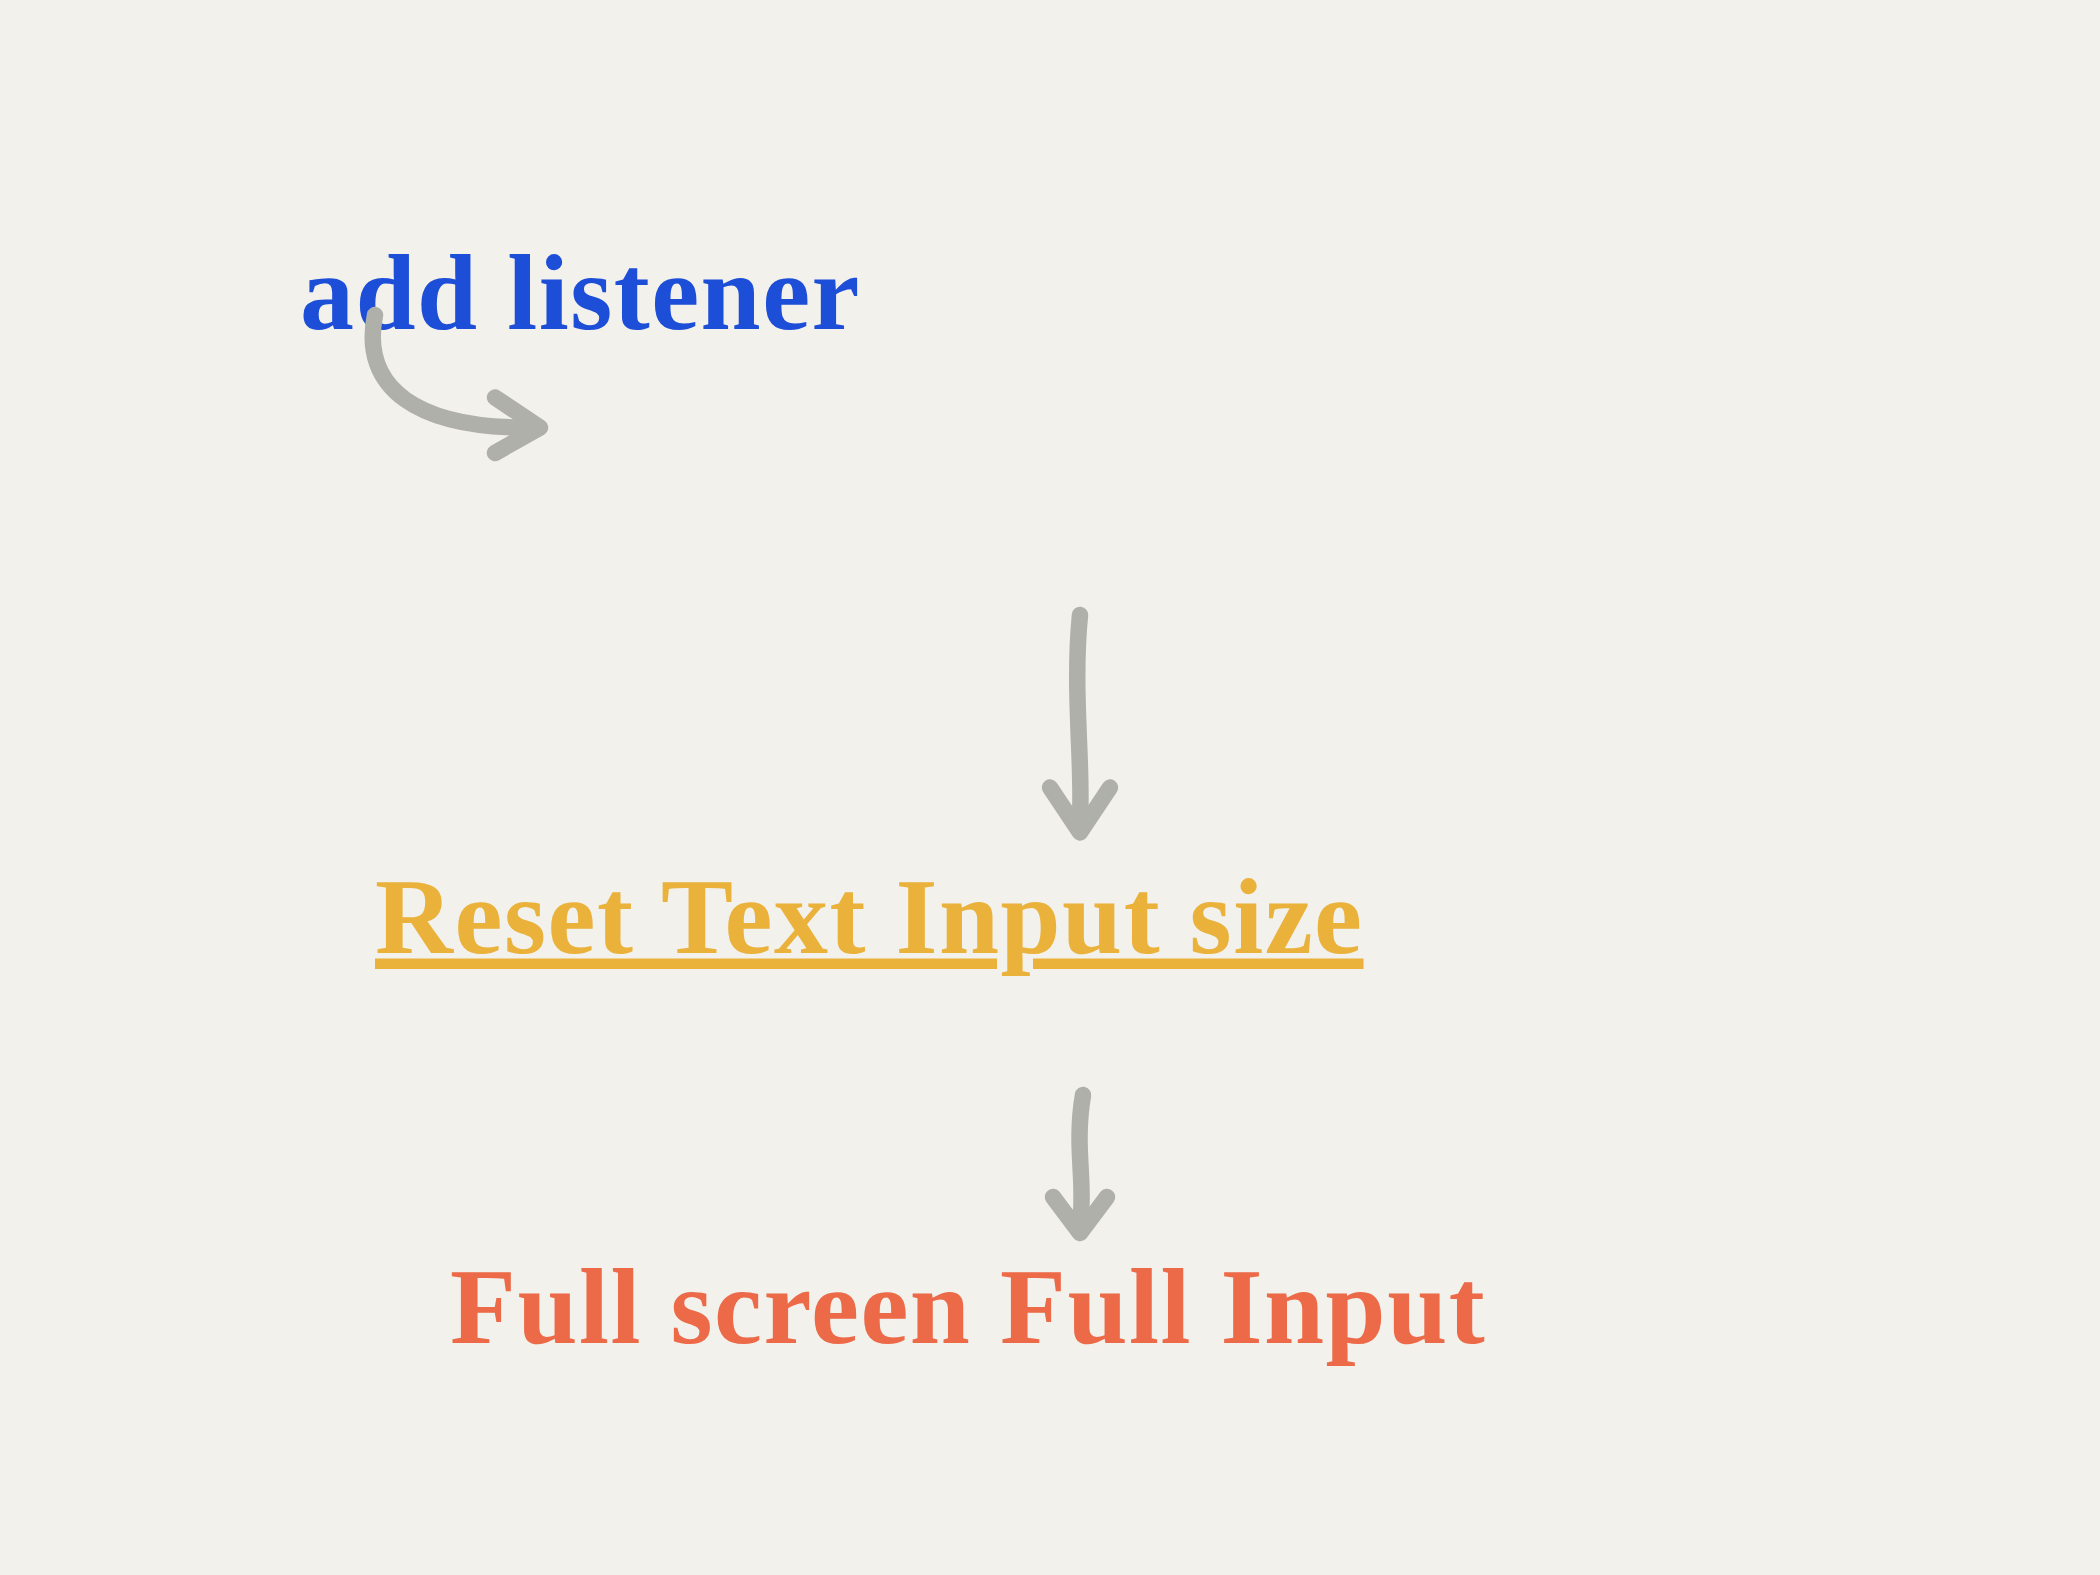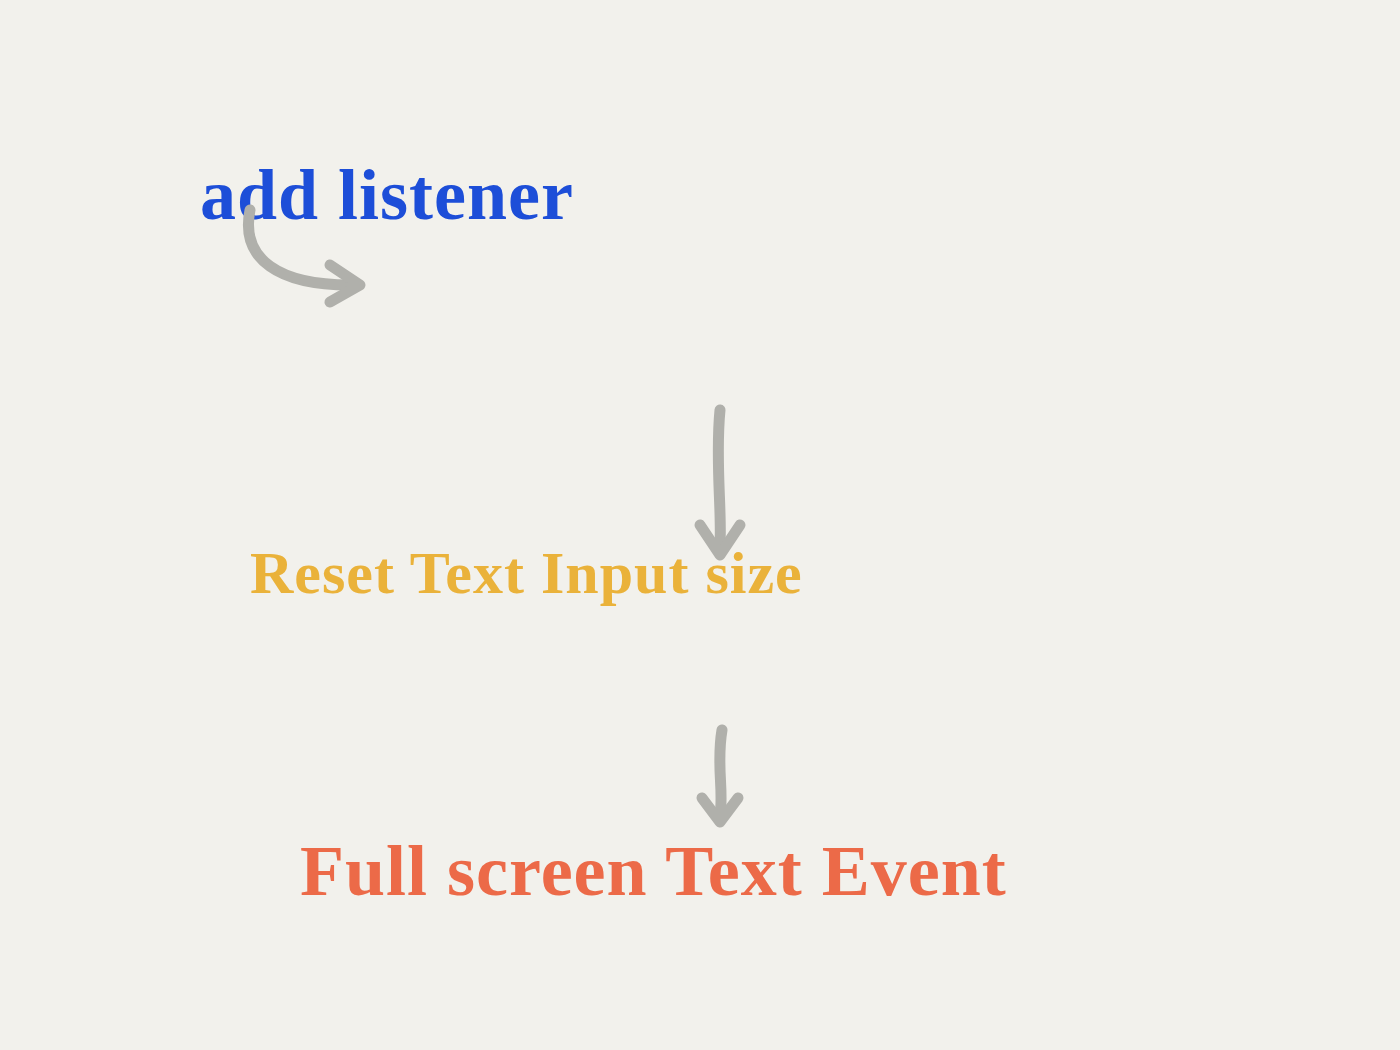--- a/index.html
+++ b/index.html
@@ -17,38 +17,38 @@
     height: 1050px;
   }
   .node {
     position: absolute;
     font-weight: 600;
     white-space: nowrap;
     letter-spacing: 1px;
   }
   .n1 { left: 200px; top: 110px; font-size: 72px; color: #1d4ed8; margin-top: 44px; }
   .n2 { left: 390px; top: 270px; font-size: 88px; color: #5cbfa0; }
-  .n3 { left: 250px; top: 539px; font-size: 60px; color: #eab23a; }
+  .n3 { left: 250px; top: 570px; font-size: 72px; color: #eab23a; text-decoration: underline; }
   .n4 { left: 300px; top: 830px; font-size: 72px; color: #ec6a48; }
   svg.arrow {
     position: absolute;
     overflow: visible;
   }
 </style>
 </head>
 <body>
 
 <div class="canvas">
 
   <div class="node n1">add listener</div>
 
 
   <div class="node n3">Reset Text Input size</div>
 
-  <div class="node n4">Full screen Text Event</div>
+  <div class="node n4">Full screen Full Input</div>
 
   <svg class="arrow" style="left:230px; top:200px;" width="160" height="120">
     <path d="M20,10 C10,60 50,85 120,85" stroke="#b0b0ab" stroke-width="11" fill="none" stroke-linecap="round"></path>
     <path d="M100,65 L130,85 L100,102" stroke="#b0b0ab" stroke-width="11" fill="none" stroke-linecap="round" stroke-linejoin="round"></path>
   </svg>
 
   <svg class="arrow" style="left:680px; top:400px;" width="80" height="170">
     <path d="M40,10 C35,60 42,110 40,145" stroke="#b0b0ab" stroke-width="11" fill="none" stroke-linecap="round"></path>
     <path d="M20,125 L40,155 L60,125" stroke="#b0b0ab" stroke-width="11" fill="none" stroke-linecap="round" stroke-linejoin="round"></path>
   </svg>

